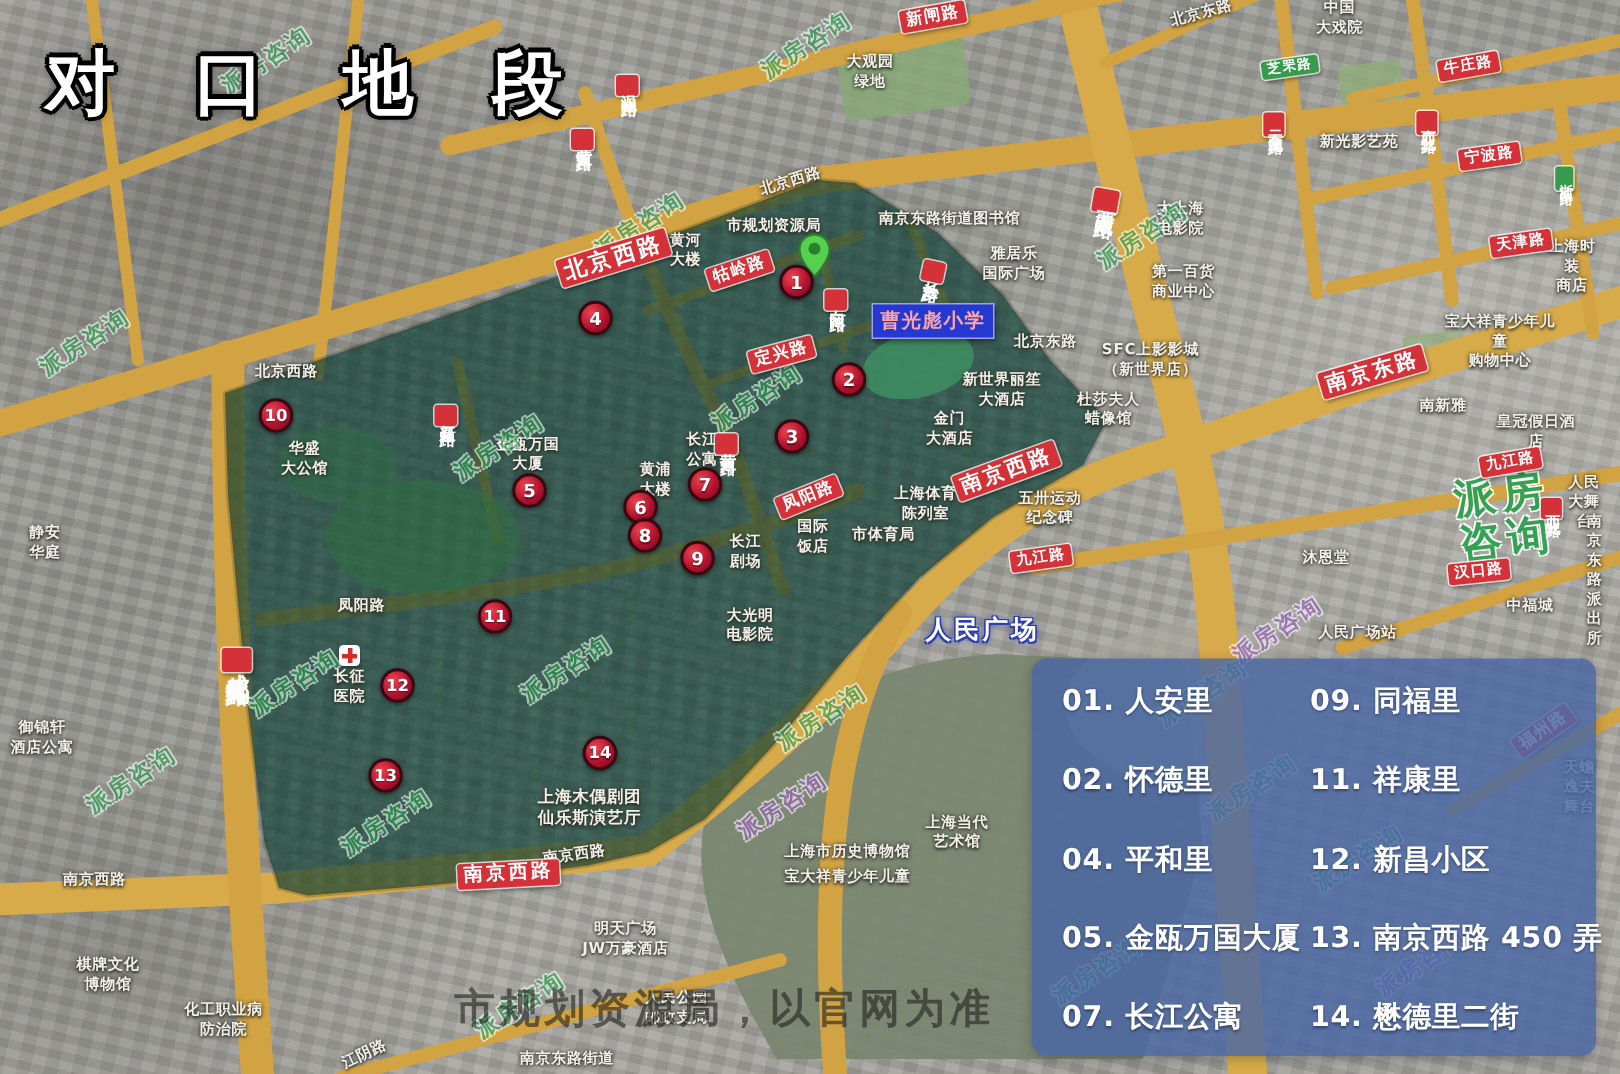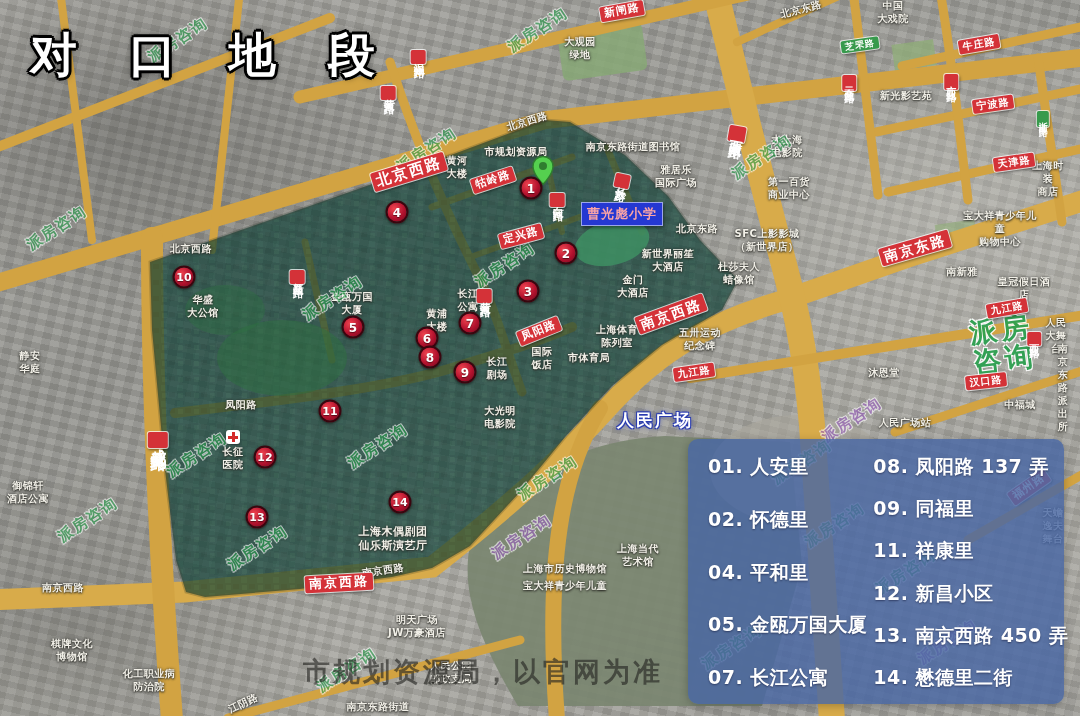--- a/index.html
+++ b/index.html
@@ -333,21 +333,20 @@
 
   <div class="legend">
     <div class="col l">
       <div class="item">01. 人安里</div>
       <div class="item">02. 怀德里</div>
       <div class="item">04. 平和里</div>
       <div class="item">05. 金瓯万国大厦</div>
       <div class="item">07. 长江公寓</div>
     </div>
     <div class="col r">
-      <div class="item">08. 凤阳路 137 弄</div>
       <div class="item">09. 同福里</div>
       <div class="item">11. 祥康里</div>
       <div class="item">12. 新昌小区</div>
       <div class="item">13. 南京西路 450 弄</div>
       <div class="item">14. 懋德里二街</div>
     </div>
   </div>
 
   <div class="disclaimer">市规划资源局，以官网为准</div>
 

